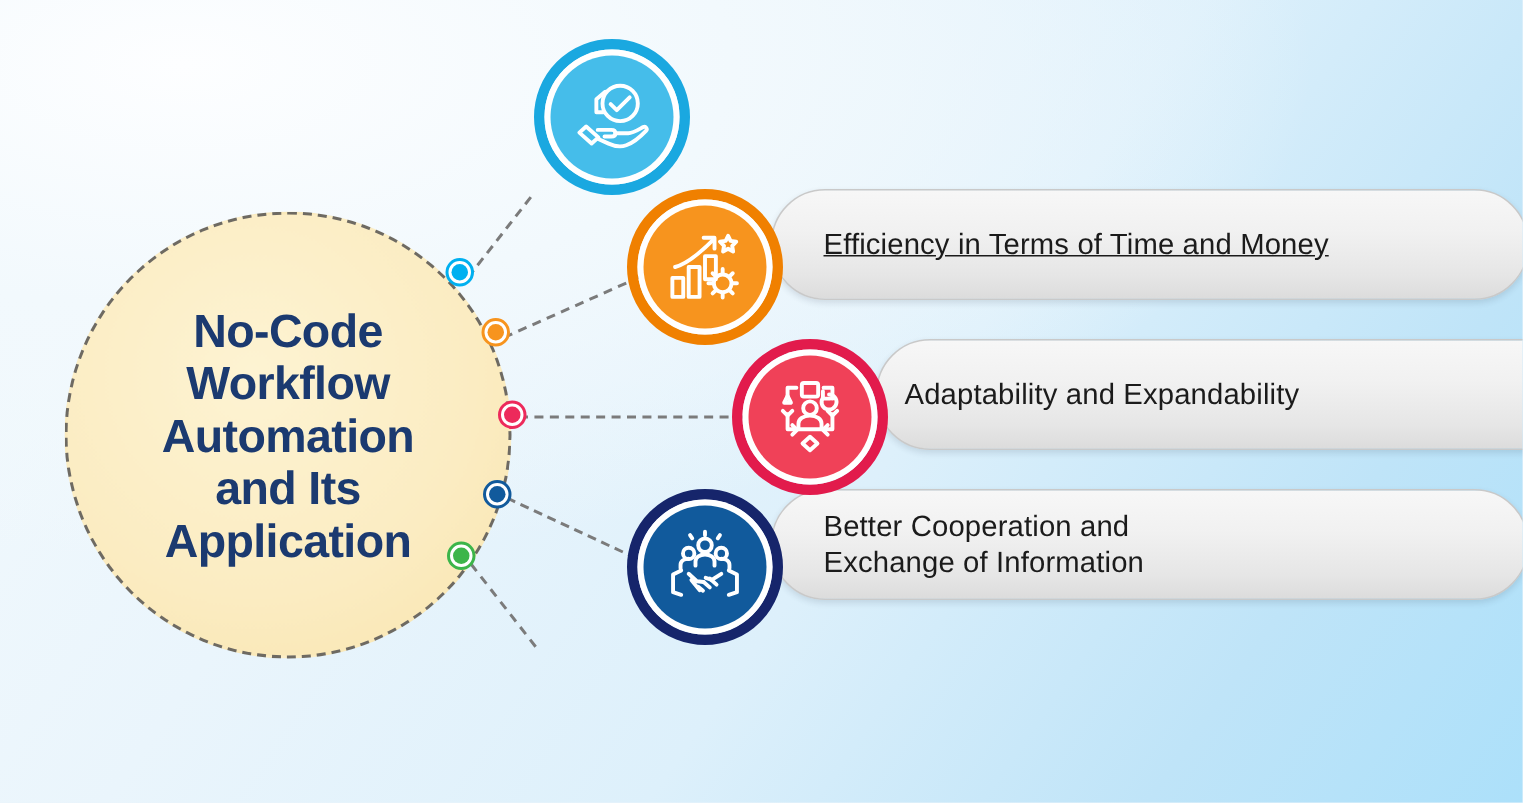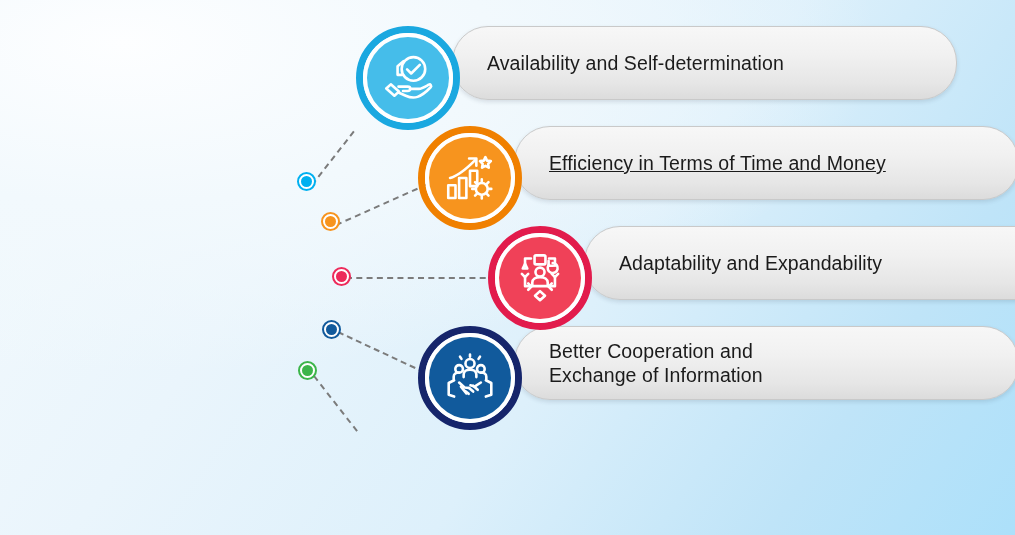--- a/index.html
+++ b/index.html
@@ -84,41 +84,45 @@
 <body>
 
 <div id="stage">
 
   <div class="link" style="left:312px;top:184px;width:68px;transform:rotate(-52deg);"></div>
   <div class="link" style="left:336px;top:224px;width:110px;transform:rotate(-24deg);"></div>
   <div class="link" style="left:346px;top:277px;width:150px;transform:rotate(0deg);"></div>
   <div class="link" style="left:338px;top:331px;width:105px;transform:rotate(25deg);"></div>
   <div class="link" style="left:314px;top:375px;width:70px;transform:rotate(52deg);"></div>
 
+  <div id="hub">
+    <div id="hub-title">No-Code
+Workflow
+Automation
+and Its
+Application</div>
+  </div>
 
   <div class="dot" style="left:297px;top:172px;border:2px solid #00b0f0;">
     <i style="background:#00b0f0;"></i>
     </div>
   <div class="dot" style="left:321px;top:212px;border:2px solid #f7941e;">
     <i style="background:#f7941e;"></i>
     </div>
   <div class="dot" style="left:332px;top:267px;border:2px solid #ed2a5b;">
     <i style="background:#ed2a5b;"></i>
     </div>
   <div class="dot" style="left:322px;top:320px;border:2px solid #115a9c;">
     <i style="background:#115a9c;"></i>
     </div>
   <div class="dot" style="left:298px;top:361px;border:2px solid #3cb54a;">
     <i style="background:#3cb54a;"></i>
     </div>
 
   <div class="row" style="left:356px;top:26px;">
-    <div class="pill" style="width:505px;margin-left:96px;height:74px;">
-      <div class="pill-text" style="margin-left:34px;">Availability and Self-determination</div>
-    </div>
     <div class="badge" style="left:0;top:0;">
       <div class="ring" style="border-color:#1aa8e0;"></div>
       <div class="gap"></div>
       <div class="disc" style="background:#45bdea;">
         <svg viewBox="0 0 64 64" fill="none" stroke="#ffffff" stroke-width="2.6" stroke-linecap="round" stroke-linejoin="round">
           <circle cx="38" cy="22" r="13"></circle>
           <path d="M31 22.5l4.5 4.5L45 17.5"></path>
           <path d="M27 13.5l-6.5 5.5v9.5h5"></path>
           <path d="M21.5 41.5h10c2 0 3 1 3 2.4s-1 2.4-3 2.4h-5"></path>
           <path d="M34.5 44h9.5c3.5 0 8-3 11-4.6 1.8-1 3.4 1.4 2 2.8-4 4.2-9.5 8.8-14.5 10.6-4 1.4-9 0.6-13-1.2l-8-3.6"></path>
@@ -145,21 +149,21 @@
           <path d="M49 9l1.8 3.8 4.2 0.6-3 3 0.7 4.2-3.7-2-3.7 2 0.7-4.2-3-3 4.2-0.6z"></path>
           <circle cx="45" cy="44" r="6.5"></circle>
           <path d="M45 33.5v3M45 51.5v3M34.5 44h3M52.5 44h3M37.6 36.6l2.1 2.1M50.3 49.3l2.1 2.1M52.4 36.6l-2.1 2.1M39.7 49.3l-2.1 2.1"></path>
         </svg>
       </div>
     </div>
   </div>
 
   <div class="row" style="left:488px;top:226px;">
     <div class="pill" style="width:505px;margin-left:96px;height:74px;">
-      <div class="pill-text" style="margin-left:34px;">Adaptability and Expandability</div>
+      <div class="pill-text" style="margin-left:18px;">Adaptability and Expandability</div>
     </div>
     <div class="badge" style="left:0;top:0;">
       <div class="ring" style="border-color:#e21b4c;"></div>
       <div class="gap"></div>
       <div class="disc" style="background:#f04158;">
         <svg viewBox="0 0 64 64" fill="none" stroke="#ffffff" stroke-width="2.6" stroke-linecap="round" stroke-linejoin="round">
           <circle cx="32" cy="25.5" r="5"></circle>
           <path d="M23.5 41v-4c0-3.6 3.6-6 8.5-6s8.5 2.4 8.5 6v4z"></path>
           <rect x="26" y="7" width="12" height="10" rx="1.5"></rect>
           <path d="M13 21.5l2.5-5 2.5 5z"></path>

